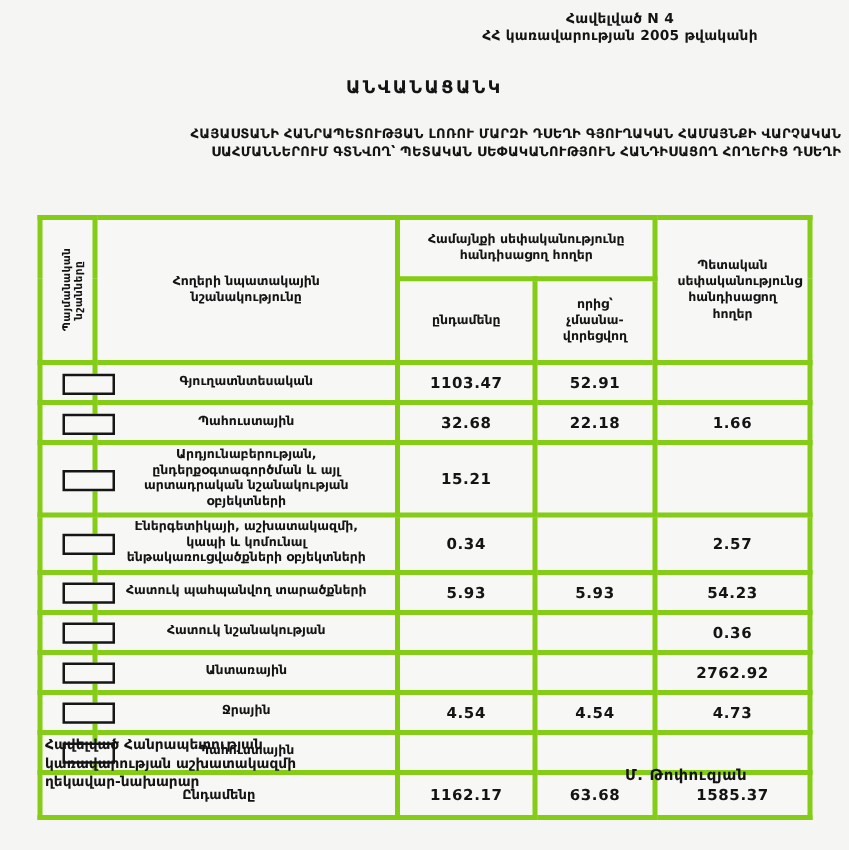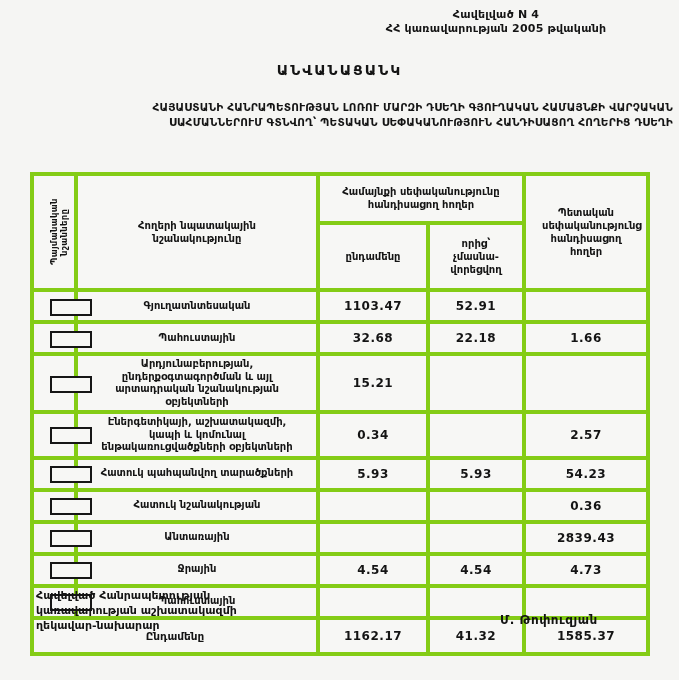--- a/index.html
+++ b/index.html
@@ -166,40 +166,40 @@
         <td class="lbl">Հատուկ նշանակության</td>
         <td class="num"></td>
         <td class="num"></td>
         <td class="num">0.36</td>
       </tr>
       <tr class="data-row">
         <td class="sym"><span class="swatch"></span></td>
         <td class="lbl">Անտառային</td>
         <td class="num"></td>
         <td class="num"></td>
-        <td class="num">2839.43</td>
+        <td class="num">2762.92</td>
       </tr>
       <tr class="data-row">
         <td class="sym"><span class="swatch"></span></td>
         <td class="lbl">Ջրային</td>
         <td class="num">4.54</td>
         <td class="num">4.54</td>
         <td class="num">4.73</td>
       </tr>
       <tr class="data-row">
         <td class="sym"><span class="swatch"></span></td>
         <td class="lbl">Պահուստային</td>
         <td class="num"></td>
         <td class="num"></td>
         <td class="num"></td>
       </tr>
       <tr class="total-row">
         <td class="total-lbl" colspan="2">Ընդամենը</td>
         <td class="num">1162.17</td>
-        <td class="num">41.32</td>
+        <td class="num">63.68</td>
         <td class="num">1585.37</td>
       </tr>
     </tbody>
   </table>
 
   <div class="footer-left">
     <div>Հավելված Հանրապետության</div>
     <div>կառավարության աշխատակազմի</div>
     <div>ղեկավար-նախարար</div>
   </div>

